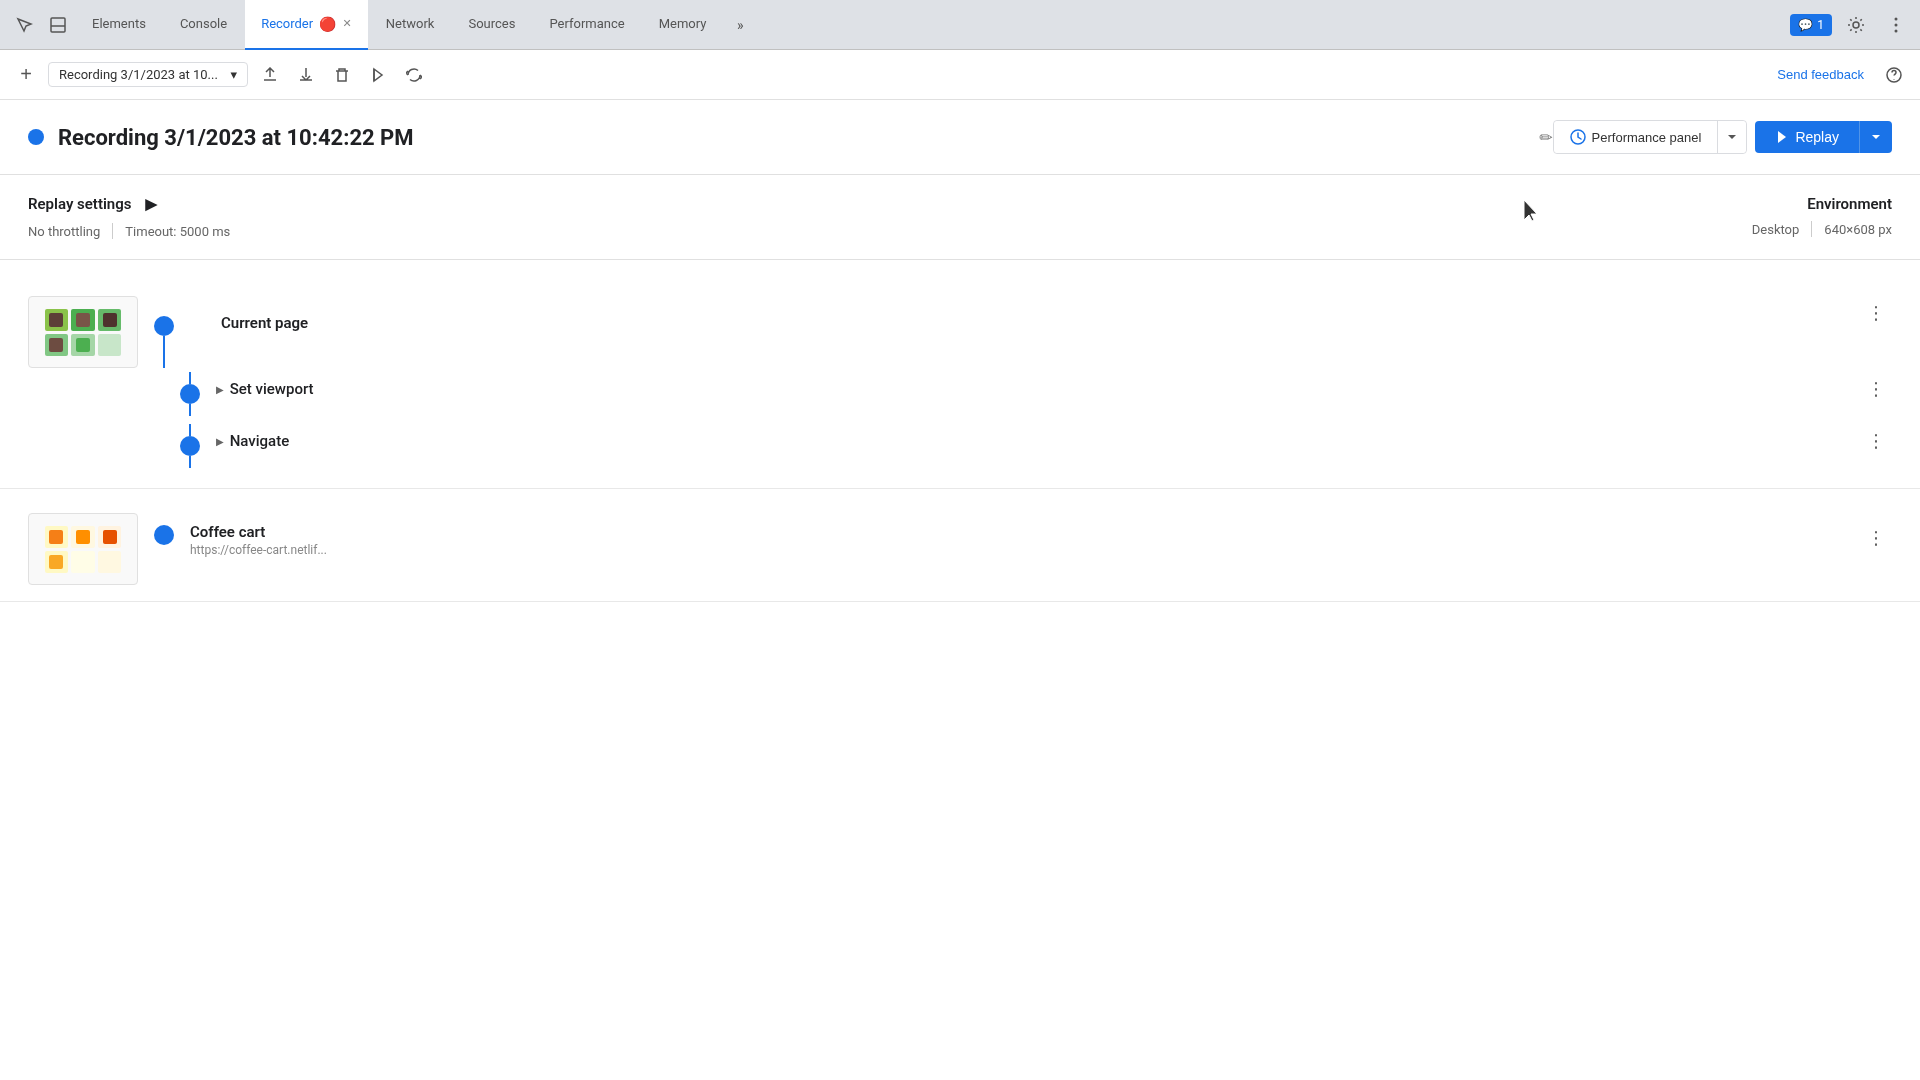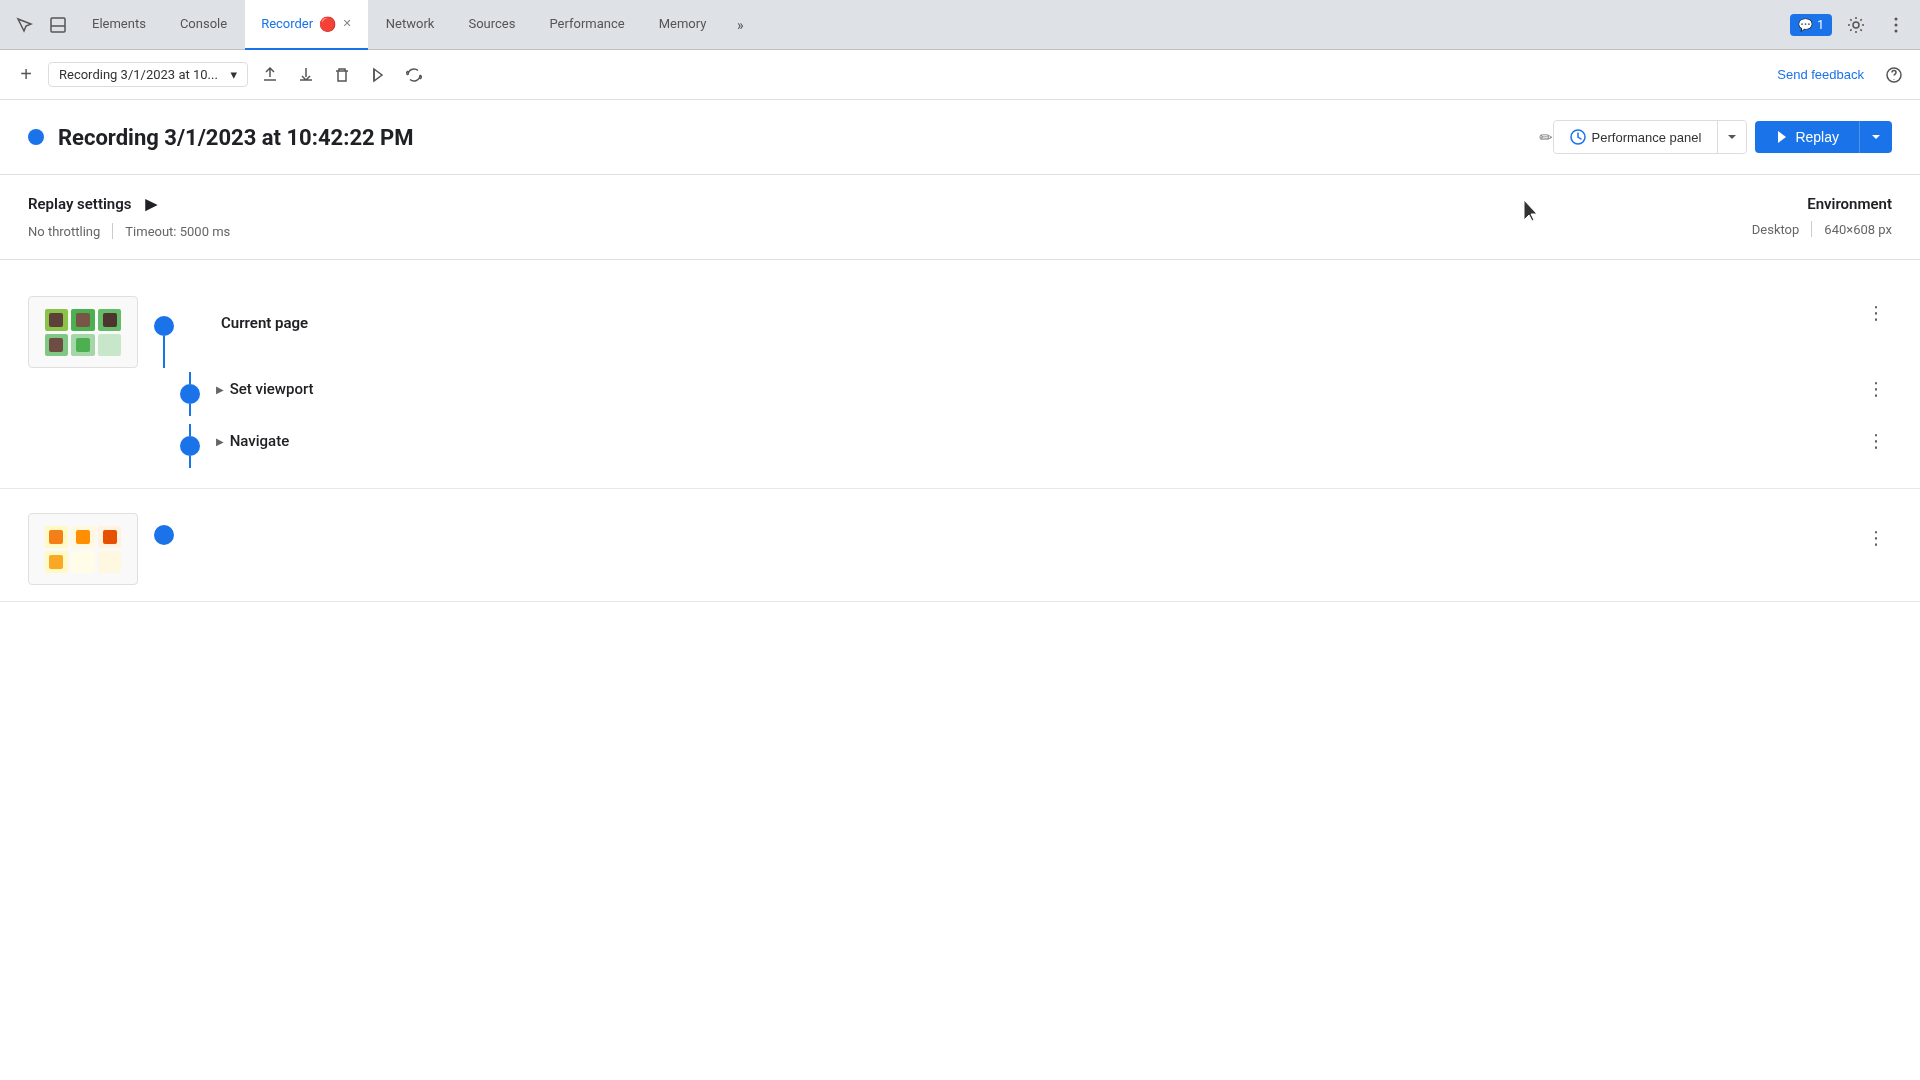--- a/index.html
+++ b/index.html
@@ -651,20 +651,24 @@
                 <div style="background:#FFFDE7; border-radius:2px;"></div>
                 <div style="background:#FFF8E1; border-radius:2px;"></div>
               </div>
             </div>
           </div>
 
           <div style="display:flex; flex-direction:column; align-items:center; margin-right:16px; flex-shrink:0; width:20px; padding-top:20px;">
             <div class="step-dot"></div>
           </div>
 
+          <div style="flex:1; padding-top:18px;">
+            <div style="font-size:15px; font-weight:600; color:#202124;">Coffee cart</div>
+            <div style="font-size:12px; color:#888; margin-top:2px;">https://coffee-cart.netlif...</div>
+          </div>
 
           <div class="step-more" style="margin-top:16px;">⋮</div>
         </div>
       </div>
 
     </div>
   </div>
 </div>
 
 <div class="cursor-indicator">

